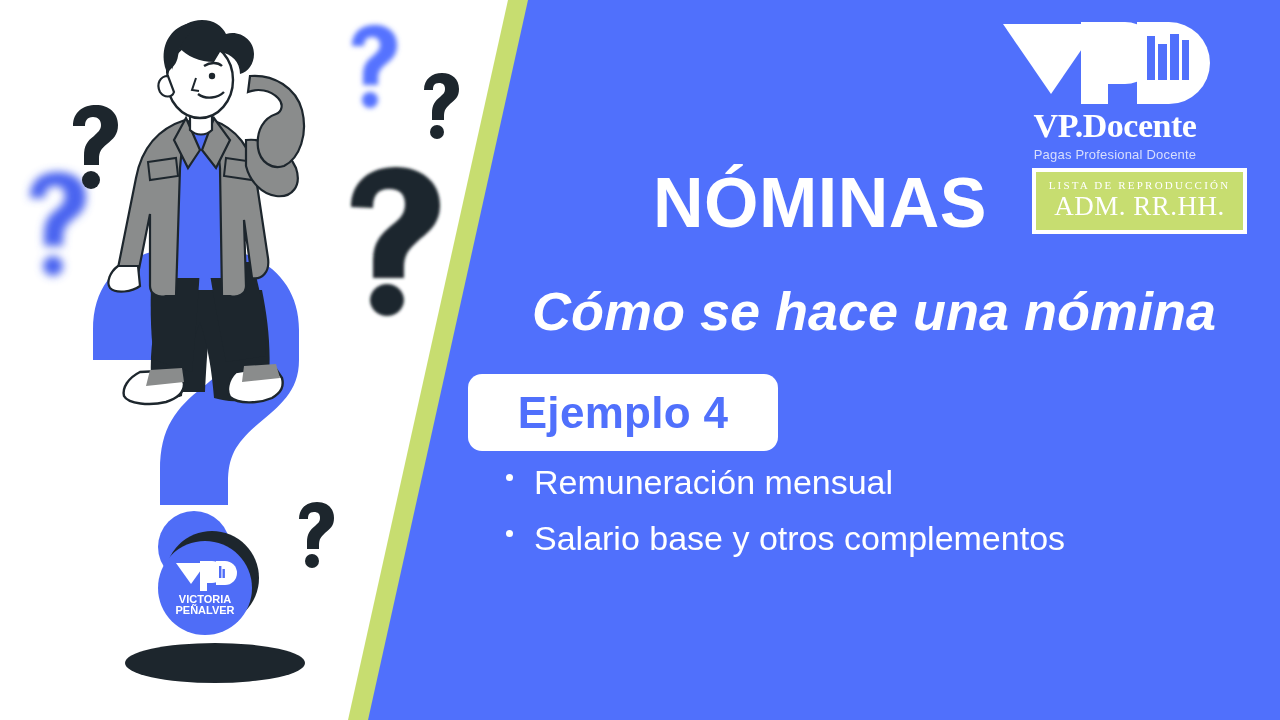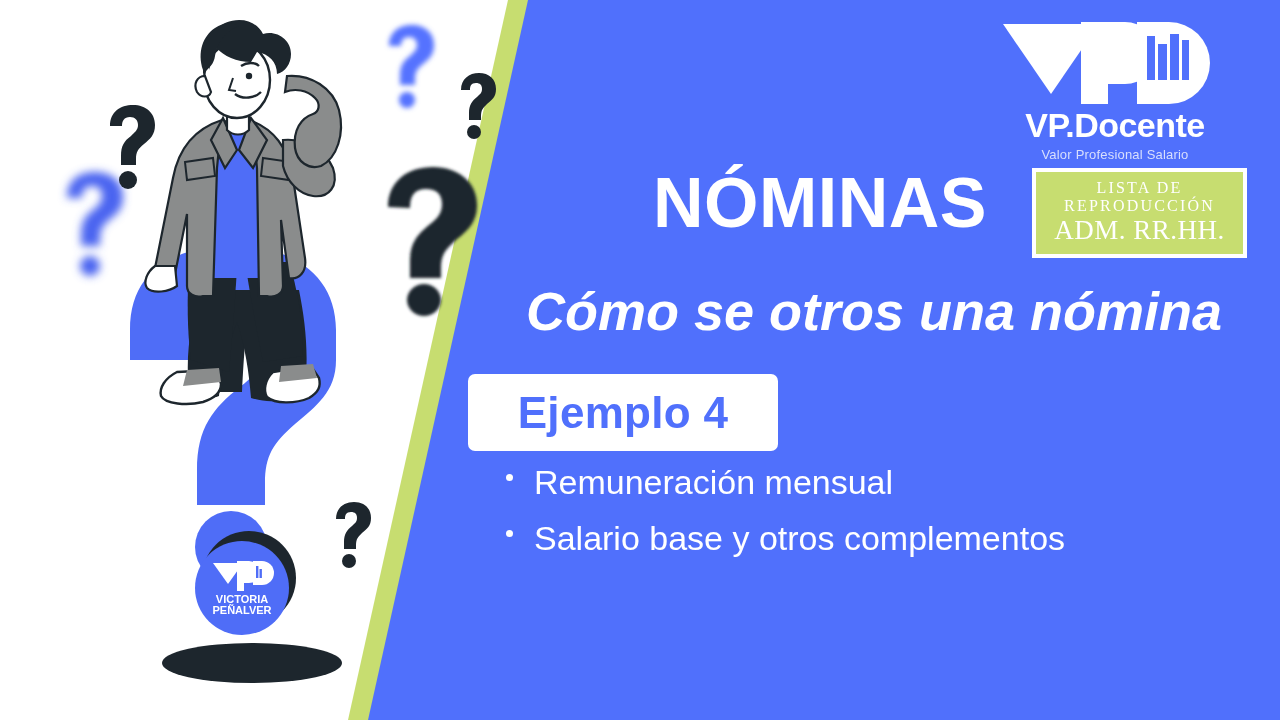--- a/index.html
+++ b/index.html
@@ -27,56 +27,55 @@
     position:absolute; inset:0;
     background:#c7dd70;
     clip-path: polygon(508px 0, 528px 0, 368px 720px, 348px 720px);
     z-index:2;
   }
 
   
   .left-art{
     position:absolute; left:0; top:0; width:520px; height:720px;
     z-index:3;
-    margin-left:37px;
   }
   .left-art svg{ display:block; width:100%; height:100%; }
 
   
   .content{
     position:absolute; z-index:5;
     left:440px; top:0; width:840px; height:720px;
     color:#ffffff;
   }
 
   .logo-block{
     position:absolute; right:30px; top:18px;
     width:270px;
     text-align:center;
   }
   .logo-mark{ width:240px; height:88px; margin:0 auto; display:block; }
   .logo-name{
     font-size:34px; font-weight:bold; letter-spacing:-0.5px;
-    color:#ffffff; line-height:1.05; margin-top:2px;
+    color:#ffffff; line-height:1.05; margin-top:2px;font-family:Liberation Serif, serif;
   }
   .logo-tag{
     font-size:13px; color:#d8dffd; letter-spacing:0.2px; margin-top:3px;
   }
 
   .playlist-badge{
     position:absolute; right:33px; top:168px;
     width:215px;
     border:4px solid #ffffff;
     background:#c7dd70;
     padding:7px 6px 9px;
     text-align:center;
     font-family:"Liberation Serif", serif;
   }
   .playlist-kicker{
-    font-size:16px; letter-spacing:2.2px; color:#ffffff;
+    font-size:11px; letter-spacing:2.2px; color:#ffffff;
     font-family:"Liberation Serif", serif;
   }
   .playlist-title{
     font-size:27px; font-weight:normal; color:#ffffff;
     letter-spacing:0.5px; line-height:1.08; margin-top:1px;
     font-family:"Liberation Serif", serif;
   }
 
   .main-title{
     position:absolute; left:70px; top:168px; width:620px;
@@ -88,21 +87,21 @@
     position:absolute; left:28px; top:283px; width:812px;
     text-align:center;
     font-size:54px; font-weight:bold; font-style:italic;
     color:#ffffff; line-height:1.05;
   }
 
   .example-chip{
     position:absolute; left:28px; top:374px;
     width:310px; height:77px;
     background:#ffffff;
-    border-radius:7px;
+    border-radius:14px;
     display:flex; align-items:center; justify-content:center;
     color:#5070fc;
     font-size:44px; font-weight:bold; letter-spacing:0.3px;
   }
 
   .bullets{
     position:absolute; left:58px; top:465px; width:700px;
     list-style:none;
   }
   .bullets li{
@@ -311,30 +310,30 @@
         <path d="M142 4 h32 a41 41 0 0 1 0 82 h-32 z" fill="#ffffff"></path>
         <g fill="#5070fc">
           <rect x="152" y="24" width="8" height="38"></rect>
           <rect x="152" y="18" width="8" height="8"></rect>
           <rect x="163" y="26" width="9" height="36"></rect>
           <rect x="175" y="16" width="9" height="46"></rect>
           <rect x="187" y="22" width="7" height="40"></rect>
         </g>
       </svg>
       <div class="logo-name">VP.Docente</div>
-      <div class="logo-tag">Valor Profesional Salario</div>
+      <div class="logo-tag">Pagas Profesional Docente</div>
     </div>
 
     <div class="playlist-badge">
       <div class="playlist-kicker">LISTA DE REPRODUCCIÓN</div>
       <div class="playlist-title">ADM. RR.HH.</div>
     </div>
 
     <div class="main-title">NÓMINAS</div>
-    <div class="sub-title">Cómo se otros una nómina</div>
+    <div class="sub-title">Cómo se hace una nómina</div>
 
     <div class="example-chip">Ejemplo 4</div>
 
     <ul class="bullets">
       <li>
         <span class="dot"></span>
         <span>Remuneración mensual</span>
       </li>
       <li>
         <span class="dot"></span>

